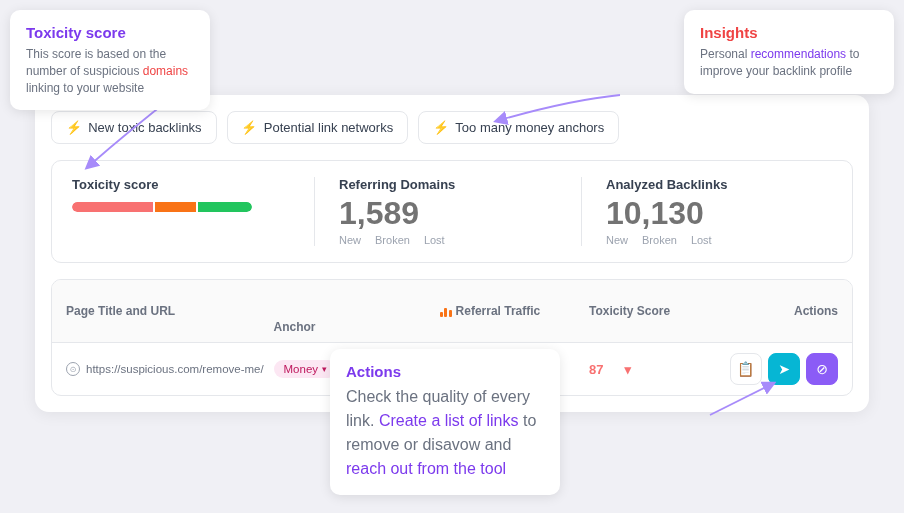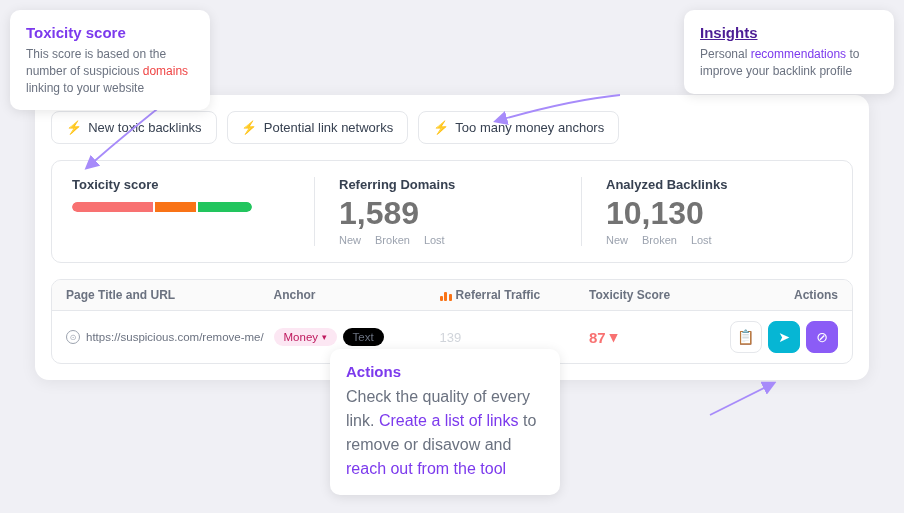--- a/index.html
+++ b/index.html
@@ -27,21 +27,21 @@
       box-shadow: 0 2px 12px rgba(0,0,0,0.10);
       z-index: 10;
     }
 
     .tooltip-title {
       font-size: 15px;
       font-weight: 700;
       margin-bottom: 5px;
     }
     .tooltip-title.purple { color: #7c3aed; }
-    .tooltip-title.orange { color: #4c1d95; text-decoration: underline; }
+    .tooltip-title.orange { color: #ef4444; }
 
     .tooltip-desc {
       font-size: 12px;
       color: #6b7280;
       line-height: 1.4;
       max-width: 180px;
     }
 
     .tooltip-toxicity {
       top: 10px;
@@ -186,21 +186,21 @@
       align-items: center;
       padding: 8px 14px;
       background: #fafafa;
       border-bottom: 1.5px solid #e5e7eb;
       font-size: 12px;
       font-weight: 600;
       color: #6b7280;
     }
 
     .col-url { flex: 2.5; }
-    .col-anchor { flex: 2; }
+    .col-anchor { flex: 2; margin-top: 32px; }
     .col-traffic { flex: 1.8; display: flex; align-items: center; gap: 4px; }
     .col-toxicity { flex: 1.5; }
     .col-actions { flex: 1.5; text-align: right; }
 
     .table-row {
       display: flex;
       align-items: center;
       padding: 10px 14px;
       font-size: 12px;
     }
@@ -267,22 +267,22 @@
       flex: 1.8;
       font-size: 13px;
       color: #d1d5db;
       font-weight: 500;
     }
 
     .toxicity-cell {
       flex: 1.5;
       display: flex;
       align-items: center;
-      gap: 4px;
-      font-size: 15px;
+      gap: 21px;
+      font-size: 13px;
       font-weight: 600;
       color: #f87171;
       text-align: right;
     }
 
     .actions-cell {
       flex: 1.5;
       display: flex;
       justify-content: flex-end;
       gap: 6px;

